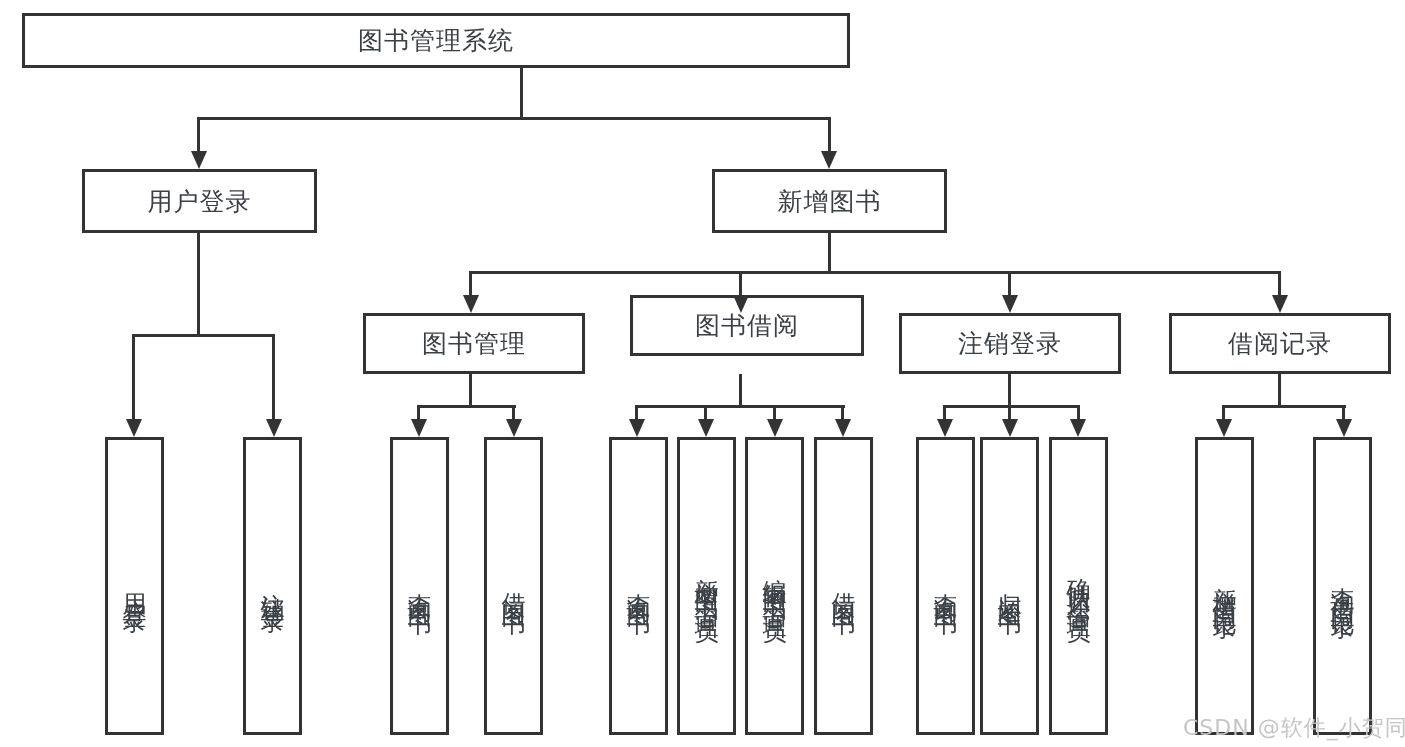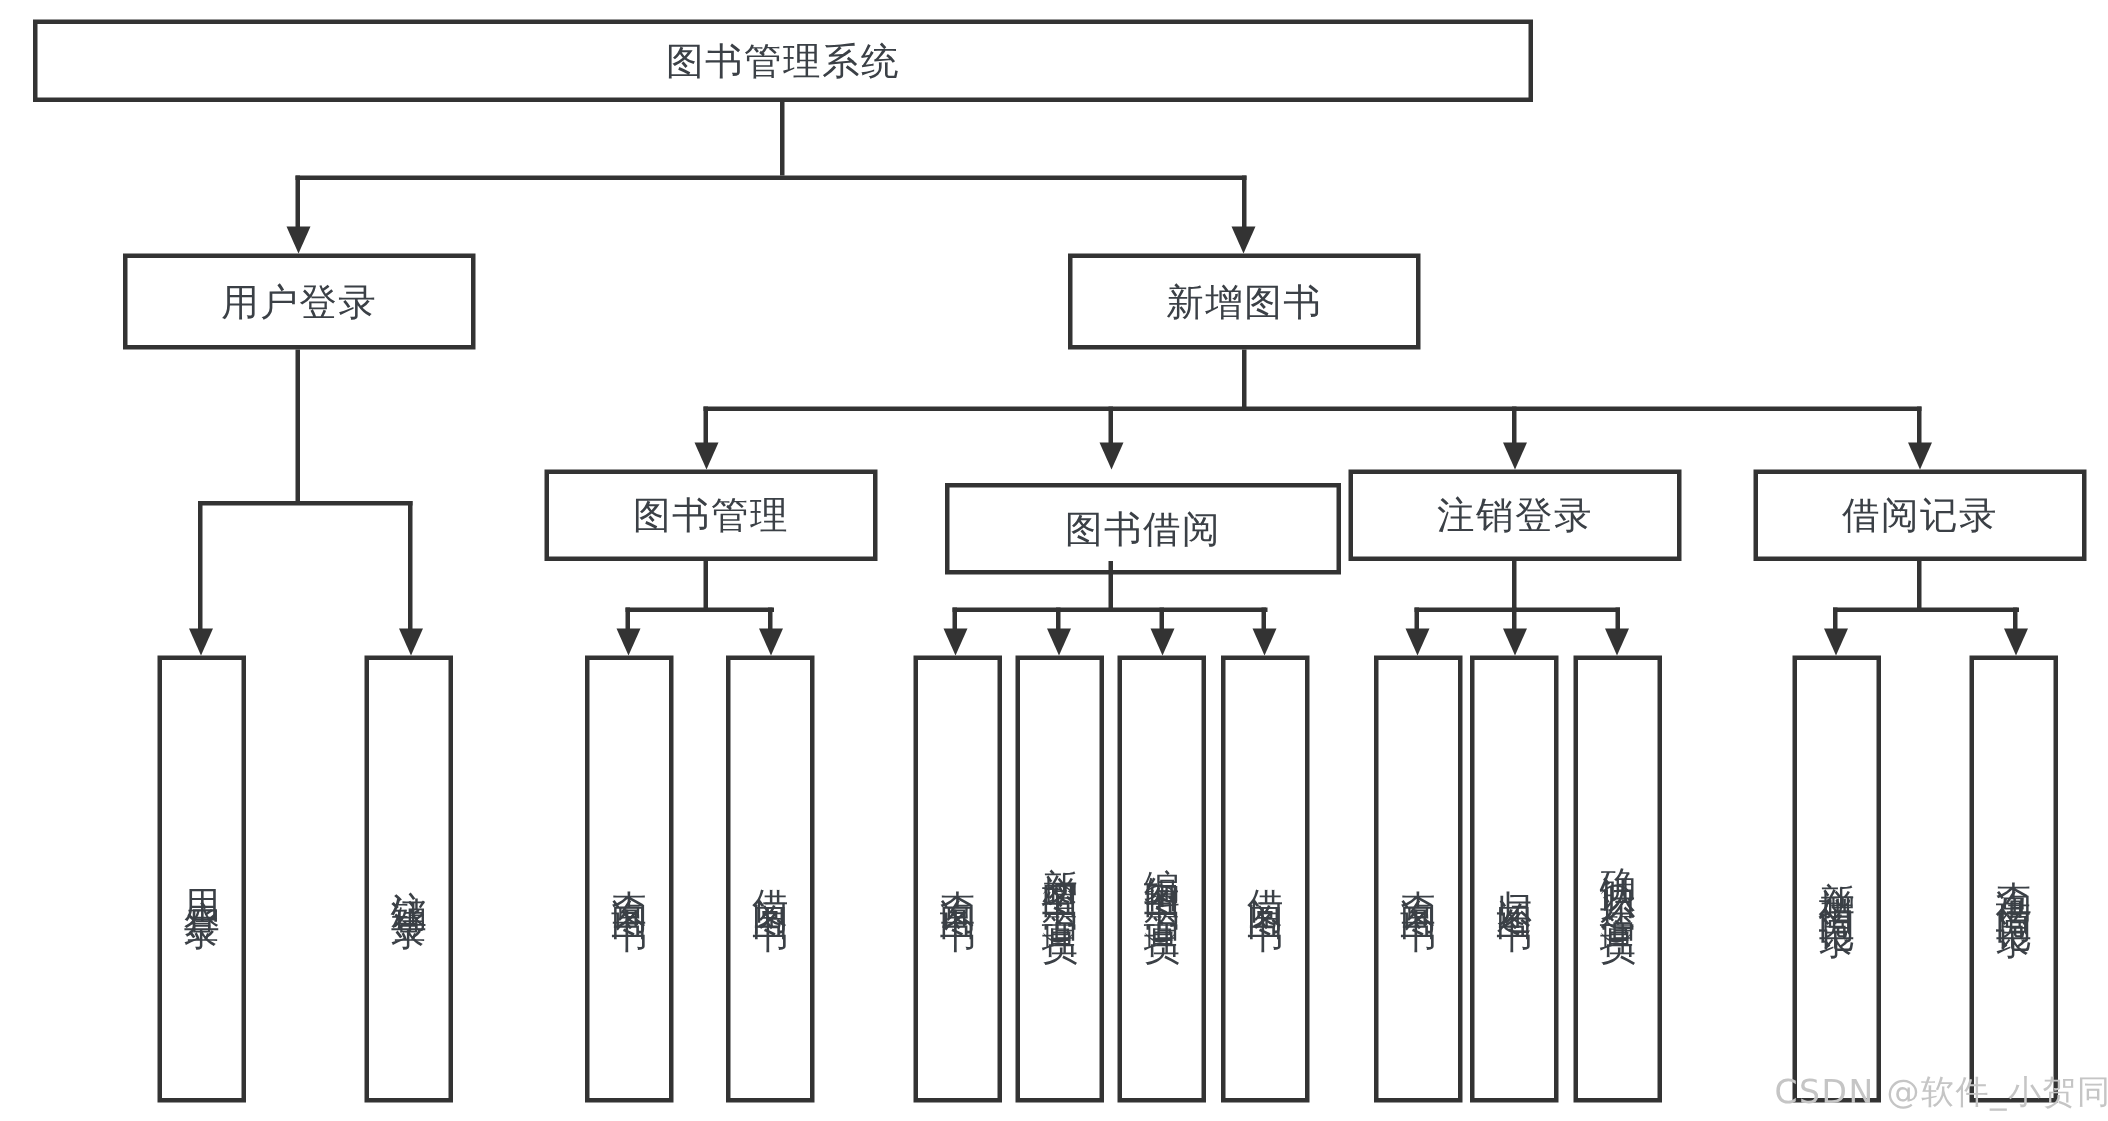--- a/index.html
+++ b/index.html
@@ -45,35 +45,35 @@
     letter-spacing:1px;
     white-space:nowrap;
     z-index:5;
   }
 </style>
 </head>
 <body>
 
 <div id="stage">
 
-  <div class="node nh" style="left:22px;top:13px;width:1000px;height:55px">
+  <div class="node nh" style="left:22px;top:13px;width:828px;height:55px">
     <span class="lbl">图书管理系统</span>
   </div>
 
   <div class="node nh" style="left:82px;top:169px;width:235px;height:64px">
     <span class="lbl">用户登录</span>
   </div>
   <div class="node nh" style="left:712px;top:169px;width:235px;height:64px">
     <span class="lbl">新增图书</span>
   </div>
 
   <div class="node nh" style="left:363px;top:313px;width:222px;height:61px">
     <span class="lbl">图书管理</span>
   </div>
-  <div class="node nh" style="left:630px;top:322px;width:264px;height:61px">
+  <div class="node nh" style="left:630px;top:295px;width:234px;height:61px">
     <span class="lbl">图书借阅</span>
   </div>
   <div class="node nh" style="left:899px;top:313px;width:222px;height:61px">
     <span class="lbl">注销登录</span>
   </div>
   <div class="node nh" style="left:1169px;top:313px;width:222px;height:61px">
     <span class="lbl">借阅记录</span>
   </div>
 
   <div class="node nv" style="left:105px;top:437px;width:59px;height:298px">

